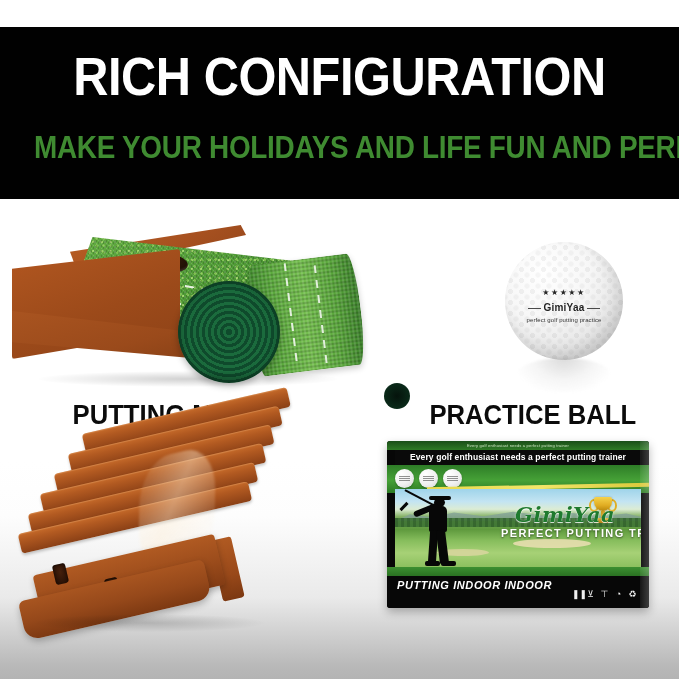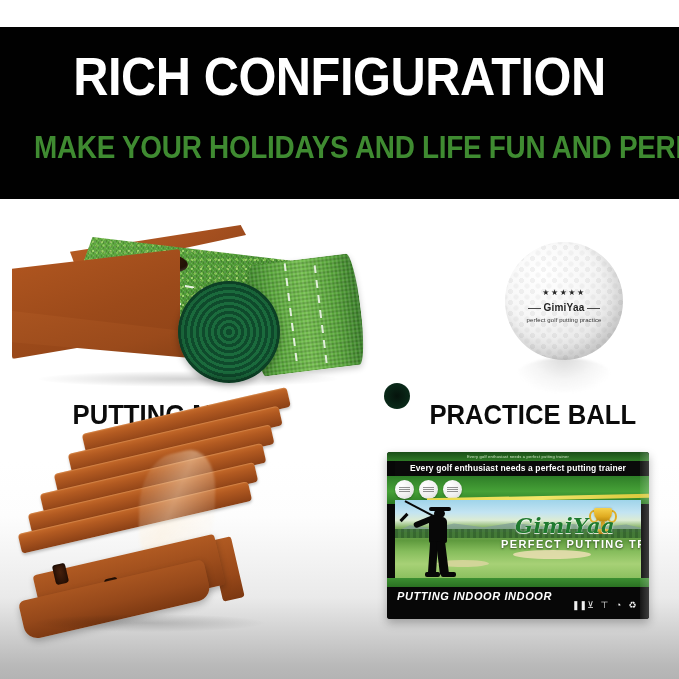--- a/index.html
+++ b/index.html
@@ -337,21 +337,21 @@
     position: absolute;
     left: 16px; top: 182px;
     width: 230px; height: 18px;
     border-radius: 50%;
     background: radial-gradient(ellipse, rgba(0,0,0,0.17) 0%, rgba(0,0,0,0) 72%);
   }
 
   
   .box-wrap {
     position: absolute;
-    left: 387px; top: 425px;
+    left: 387px; top: 414px;
     width: 262px; height: 167px;
     background: #070707;
     border-radius: 3px;
     box-shadow: 0 4px 10px rgba(0,0,0,0.28);
     overflow: hidden;
   }
   .box-topstrip {
     position: absolute;
     left: 0; top: 0;
     width: 262px; height: 9px;

